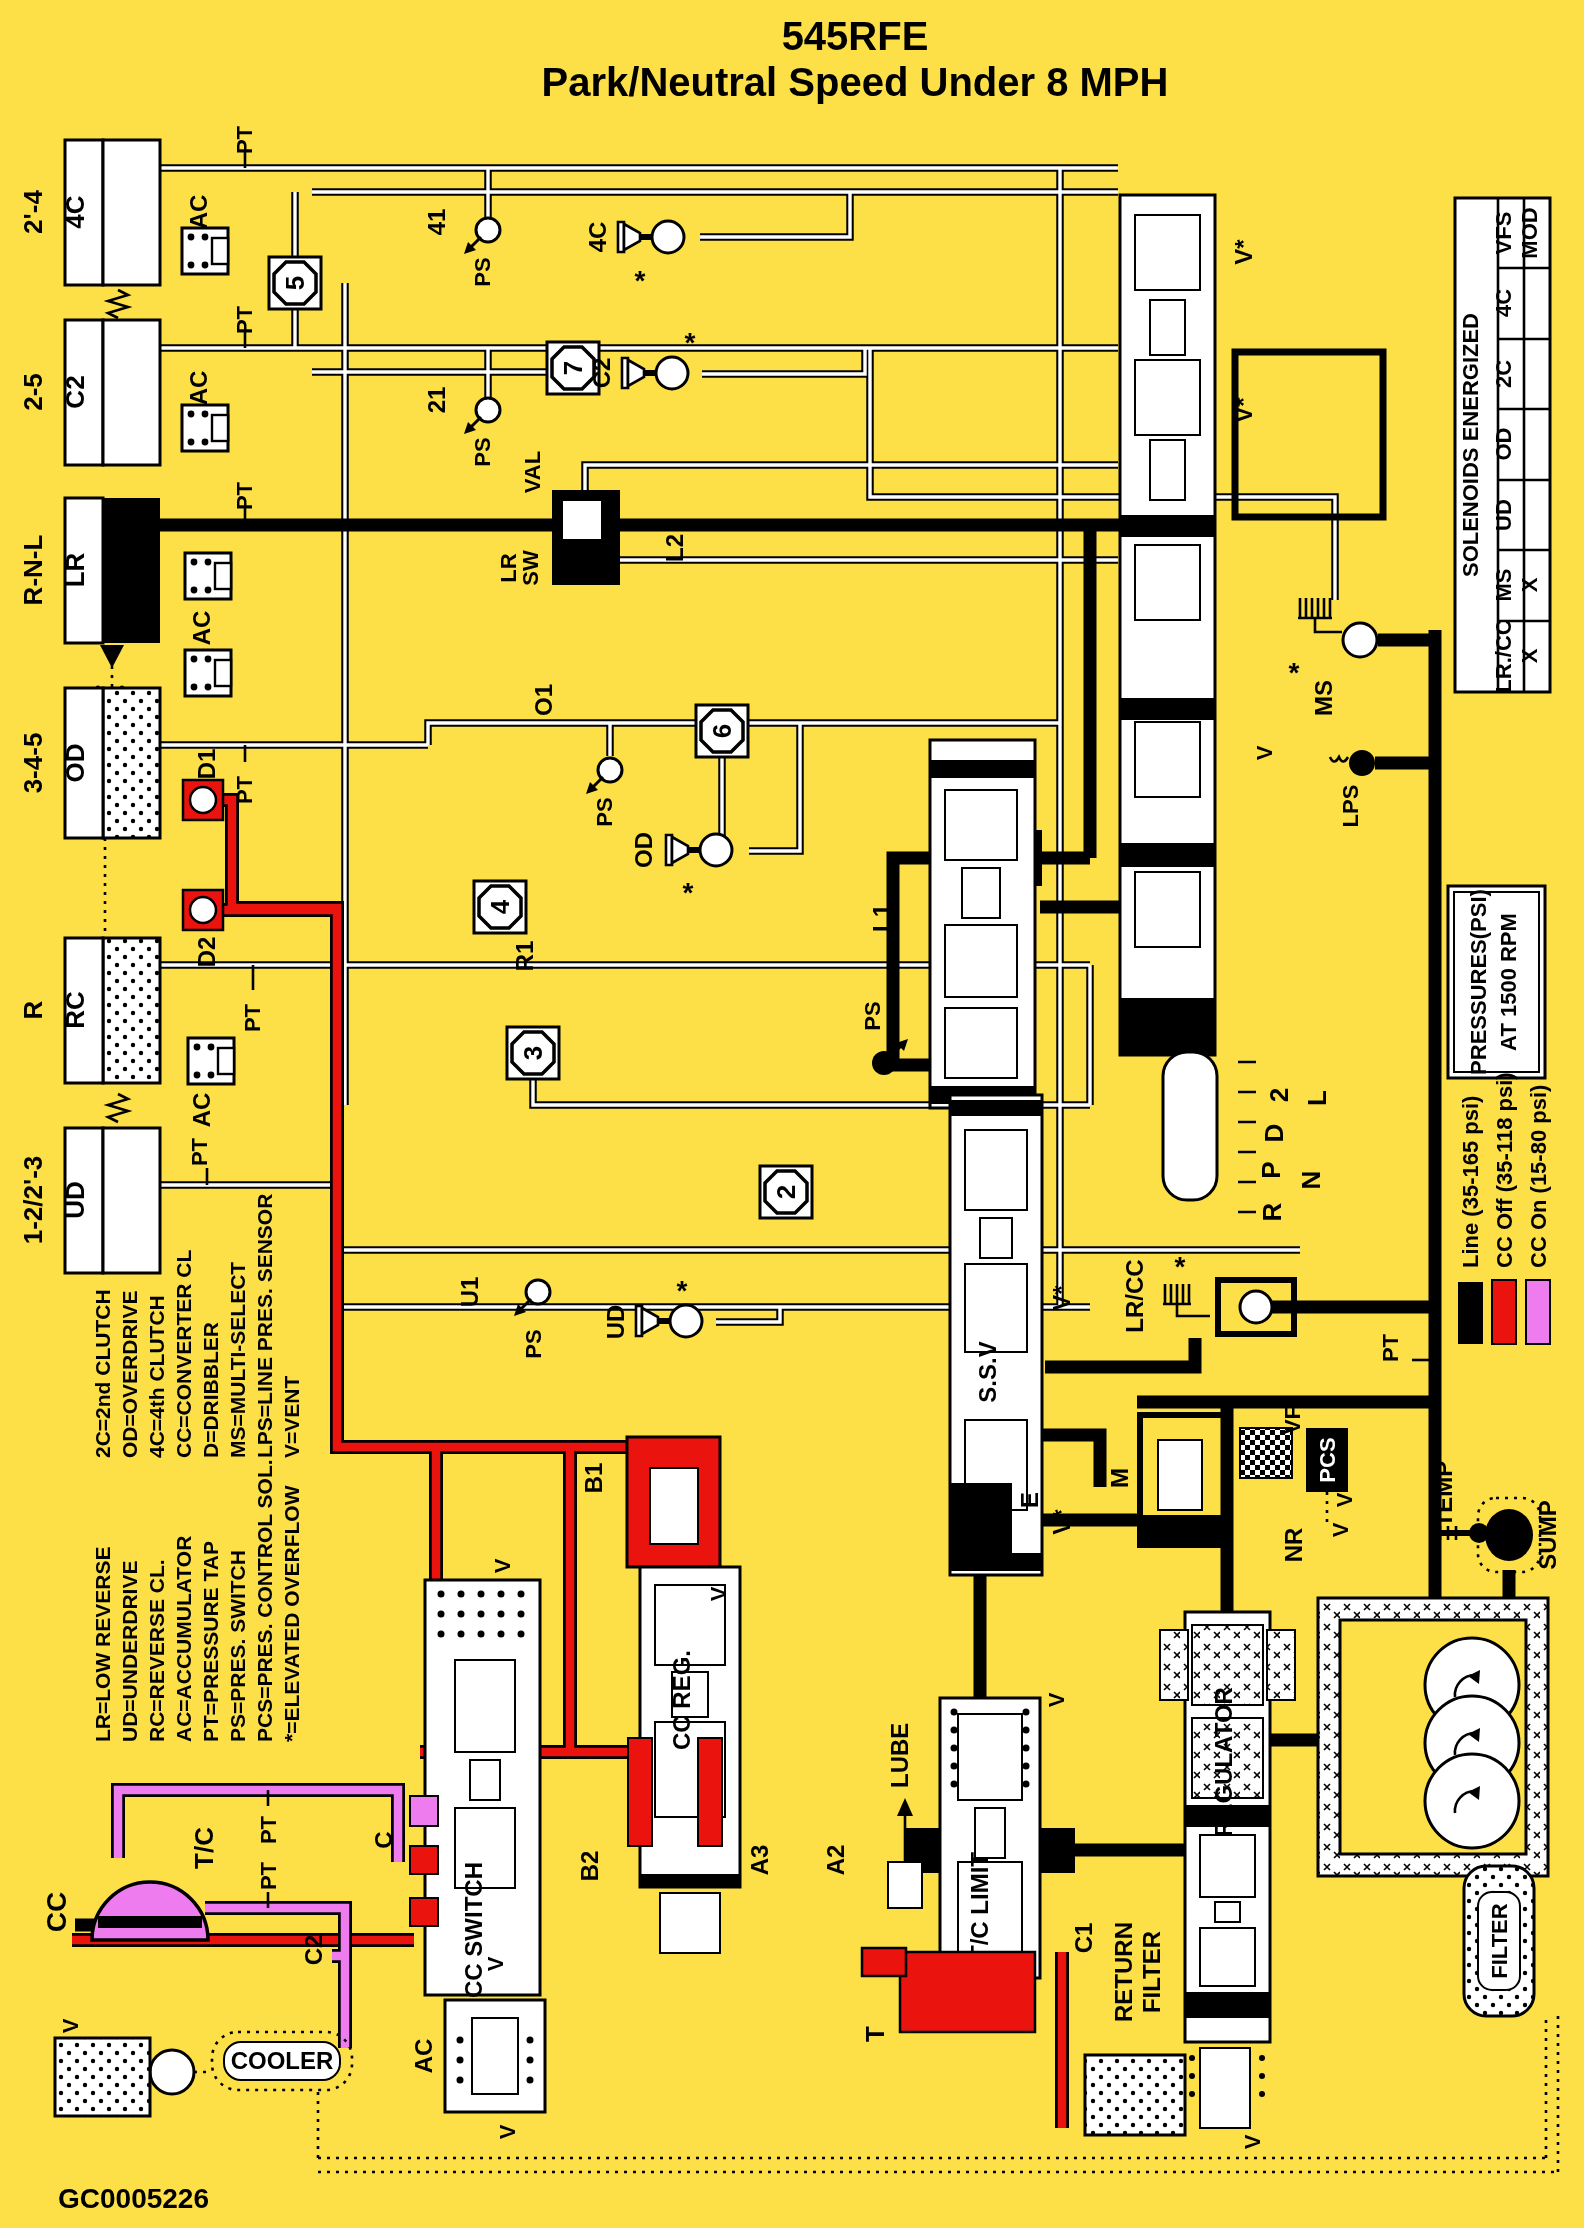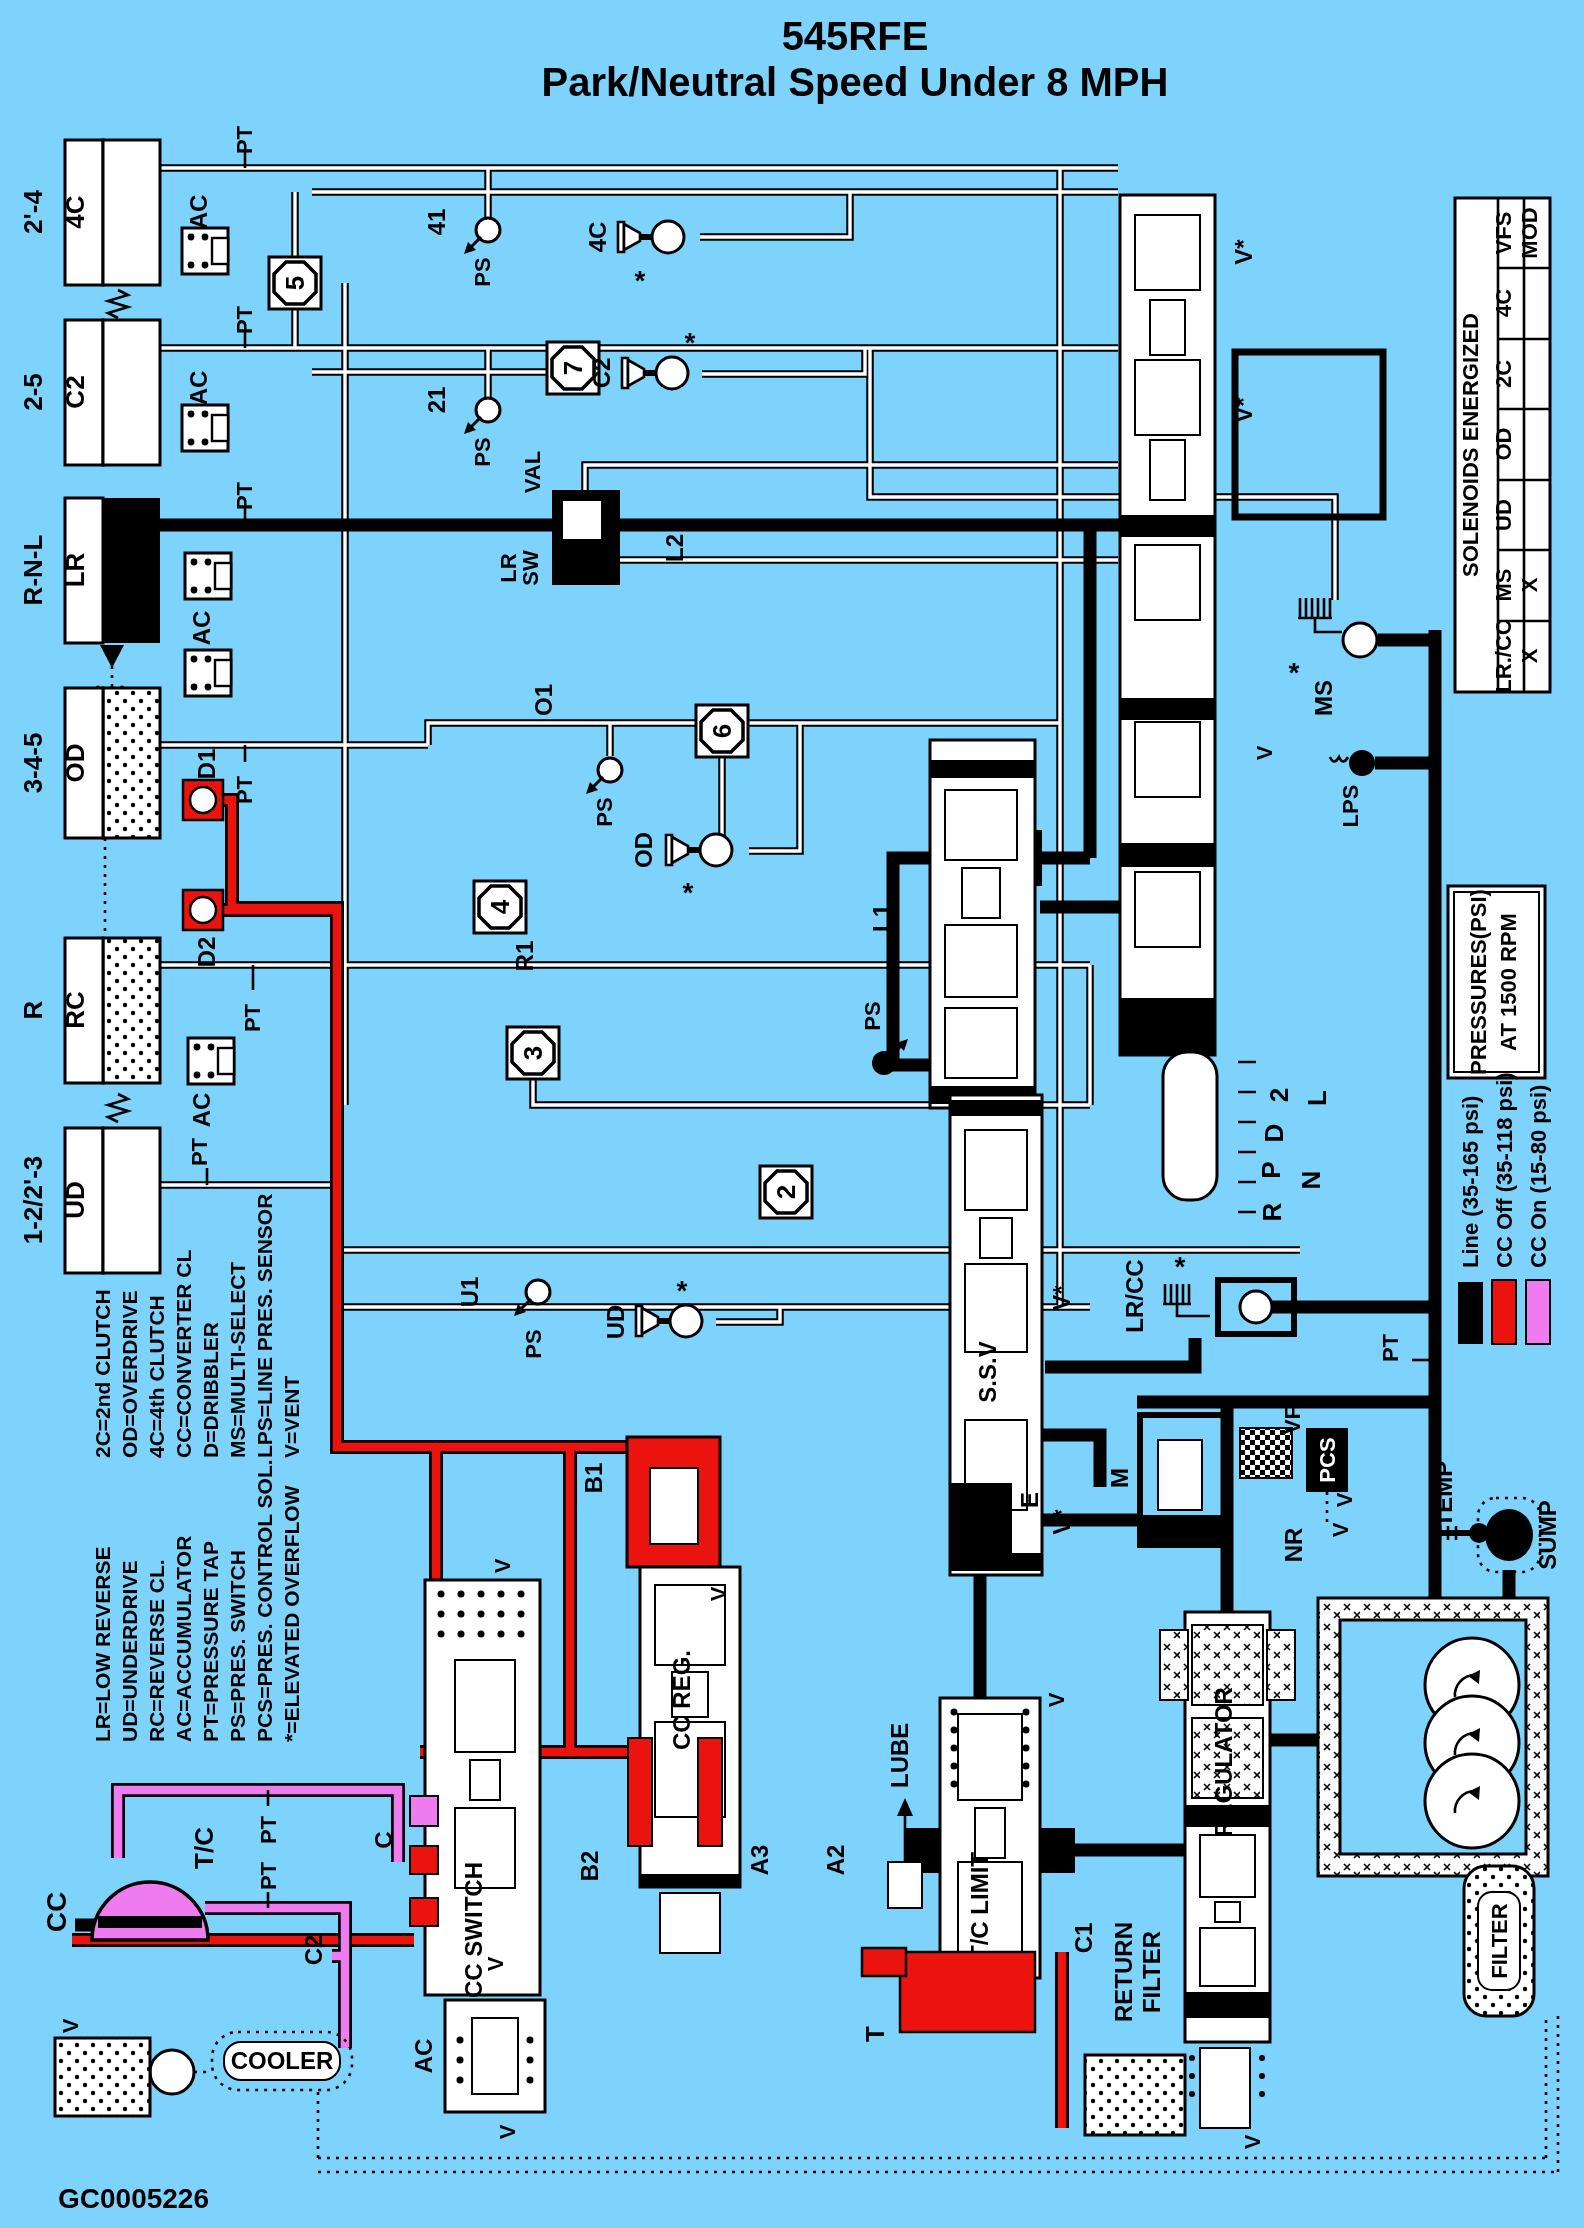--- a/index.html
+++ b/index.html
@@ -1,16 +1,16 @@
 <!DOCTYPE html>
 <html><head>
 <meta charset="utf-8">
 <style>
   html,body{margin:0;padding:0;background:#fff}
-  .page{position:relative;width:1584px;height:2228px;background:#7dd3fc;overflow:hidden}
+  .page{position:relative;width:1584px;height:2228px;background:#fde047;overflow:hidden}
   svg{display:block}
   text{font-family:"Liberation Sans","DejaVu Sans",sans-serif;font-weight:bold;fill:#000}
   .t40{font-size:40px}.t26{font-size:26px}.t24{font-size:24px}.t22{font-size:22px}.t21{font-size:21px}.t28{font-size:28px}
   .wht{fill:#fff}
   .pw{stroke:#000;stroke-width:7.5;fill:none}
   .pc{stroke:#fff;stroke-width:3.4;fill:none}
   .trunk{stroke:#000;stroke-width:13;fill:none}
   .ro{stroke:#000;stroke-width:14;fill:none}
   .ri{stroke:#ea130d;stroke-width:8.5;fill:none}
   .vo{stroke:#000;stroke-width:14;fill:none}

